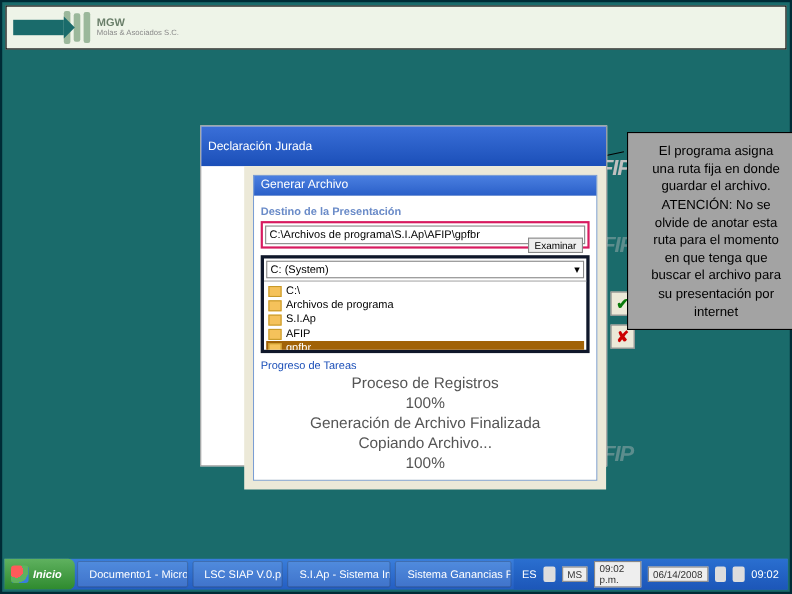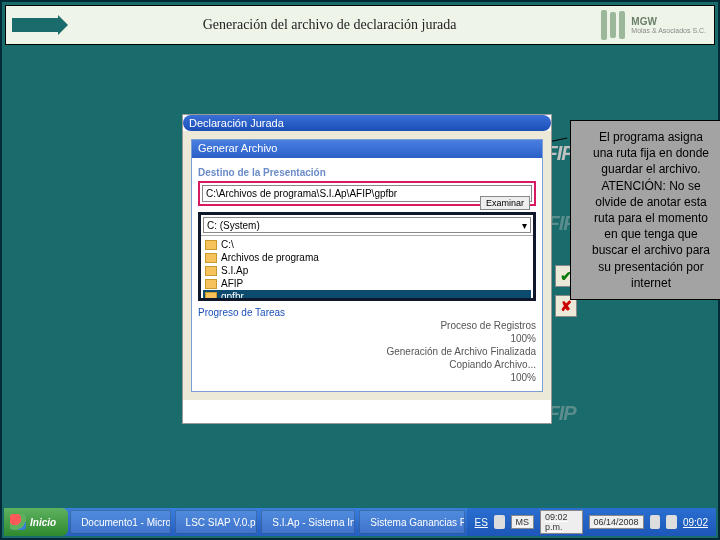--- a/index.html
+++ b/index.html
@@ -13,72 +13,71 @@
   .header-title { flex: 1; text-align: center; font-size: 14px; font-family: Georgia, serif; color: #222; }
   .logo { display: flex; align-items: center; gap: 6px; padding-right: 8px; }
   .logo-bars { display: flex; gap: 3px; }
   .logo-bar { width: 6px; height: 30px; background: #9bb89b; border-radius: 2px; }
   .logo-bar:nth-child(2){ height:26px; margin-top:2px;} .logo-bar:nth-child(3){ height:28px; margin-top:1px;}
   .logo-text { font-size: 10px; font-weight: bold; color: #6a7f6a; }
   .logo-sub { font-size: 7px; color: #888; display:block; }
 
   .screenshot-area { position: absolute; top: 112px; left: 180px; width: 370px; height: 310px; background: #fff; border: 1px solid #999; }
 
-  .win-title { height: 16px; background: linear-gradient(#3a6fd8,#1b4fb8); color: #fff; font-size: 11px; display: flex; align-items: center; padding: 0 6px; border-radius: 10px; }
-  .win-body { padding: 4px; background: #ece9d8; }
+  .win-title { height: 36px; background: linear-gradient(#3a6fd8,#1b4fb8); color: #fff; font-size: 11px; display: flex; align-items: center; padding: 0 6px; }
+  .win-body { padding: 4px; background: #ece9d8; margin-left: 39px; }
 
   .generar-archivo { margin: 4px; border: 1px solid #7b9ed4; }
   .ga-title { height: 18px; background: linear-gradient(#4a7fe0,#2a5fc8); color: #fff; font-size: 11px; padding: 2px 6px; }
   .ga-body { background: #fff; padding: 6px; position: relative; }
   .section-label { font-size: 10px; color: #6a8bc8; font-weight: bold; margin: 3px 0; filter: blur(0.4px); }
   .path-box { border: 2px solid #d81b60; padding: 2px; margin: 2px 0 6px 0; }
   .path-input { width: 100%; border: 1px solid #888; height: 17px; font-size: 10px; padding: 1px 3px; background: #fff; filter: blur(0.4px); }
   .small-btn { position: absolute; right: 12px; top: 38px; font-size: 9px; padding: 1px 5px; border: 1px solid #888; background: #eee; filter: blur(0.4px);}
   .browser { border: 3px solid #0f172a; margin-top: 4px; }
   .browser-top { border-bottom: 1px solid #aaa; padding: 2px; display:flex; gap:4px; align-items:center; }
   .drop { border: 1px solid #888; height: 16px; flex: 1; font-size: 10px; padding: 0 3px; display:flex; align-items:center; justify-content:space-between; filter: blur(0.4px);}
   .folder-list { height: 62px; padding: 2px; font-size: 10px; overflow:hidden; }
   .folder-item { display: flex; align-items: center; gap: 4px; padding: 1px 2px; filter: blur(0.4px);}
-  .folder-item.selected { background: #0c4a6e; color: #fff; align-items: flex-end; }
+  .folder-item.selected { background: #a16207; color: #fff; align-items: flex-end; }
   .folder-icon { width: 12px; height: 10px; background: #f5c25b; border: 1px solid #c89a2a; display:inline-block; }
 
   .progress-sec { margin-top: 6px; font-size: 10px; color:#333; }
   .prog-label { font-size: 10px; color: #1b4fb8; filter: blur(0.4px);}
-  .prog-item { font-size: 10px; color: #555; margin: 2px 0; display:flex; justify-content:flex-end; filter: blur(0.4px);}
+  .prog-item { font-size: 14px; color: #555; margin: 2px 0; display:flex; justify-content:center; filter: blur(0.4px);}
 
   .side-btns { position: absolute; right: -26px; top: 150px; display: flex; flex-direction: column; gap: 8px; }
   .sq-btn { width: 22px; height: 22px; background: #ece9d8; border: 1px solid #888; display:flex; align-items:center; justify-content:center; font-size:14px; font-weight:bold;}
   .sq-btn.ok { color: #0a7a0a; }
   .sq-btn.cancel { color: #c00; }
 
   .afip-bg { position:absolute; font-size: 20px; font-weight: bold; font-style: italic; color:#c0c0c0; letter-spacing:-1px;}
   .afip1 { top: 140px; left: 530px; }
   .afip2 { top: 210px; left: 532px; opacity:.4; }
   .afip3 { top: 400px; left: 532px; opacity:.4; }
 
   .callout { position: absolute; top: 118px; left: 568px; width: 162px; background: #a3a3a3; border: 1px solid #000; padding: 8px 18px; font-size: 12px; text-align: center; line-height: 1.35; }
   .callout-line { position:absolute; top: 162px; left: 440px; width: 128px; height: 1px; background:#000; transform: rotate(-12deg); transform-origin: left center;}
 
   .taskbar { position: absolute; bottom: 2px; left: 2px; right: 2px; height: 28px; background: linear-gradient(#3a7edb,#245ec2); display: flex; align-items: stretch; color:#fff; font-size:10px; }
   .start { background: linear-gradient(#5fb15f,#2e8a2e); display:flex; align-items:center; gap:4px; padding:0 12px 0 6px; font-weight:bold; font-style: italic; border-radius: 0 6px 6px 0;}
   .start-icon { width:16px; height:16px; background: radial-gradient(circle at 30% 30%, #ff5a5a 0 40%, #5fb15f 40% 70%, #3a7edb 70% 100%); border-radius:3px;}
   .task-item { display:flex; align-items:center; gap:4px; padding: 2px 6px; margin: 2px; background: rgba(255,255,255,0.12); border: 1px solid rgba(0,0,0,0.2); border-radius:2px; max-width: 130px; overflow:hidden; white-space:nowrap; filter: blur(0.3px);}
   .task-icon { width:14px; height:14px; background:#fff; border-radius:2px; }
-  .tray { margin-left:auto; display:flex; align-items:center; gap:6px; background: linear-gradient(#2a6fd0,#1c56b8); padding: 0 8px; text-decoration: underline; }
+  .tray { margin-left:auto; display:flex; align-items:center; gap:6px; background: linear-gradient(#2a6fd0,#1c56b8); padding: 0 8px; }
   .tray-box { background:#eee; color:#333; font-size:9px; padding:1px 4px; border:1px solid #888;}
   .tray-icon { width:14px; height:14px; background:#ddd; border-radius:2px;}
 </style>
 </head>
 <body>
 
 <div class="slide">
 
   <div class="header">
     <div class="arrow-icon"></div>
-    <div class="header-title">Generación del archivo de declaración jurada</div>
     <div class="logo">
       <div class="logo-bars">
         <div class="logo-bar"></div>
           <div class="logo-bar"></div>
           <div class="logo-bar"></div>
       </div>
       <div>
         <div class="logo-text">MGW</div>
         <span class="logo-sub">Molas &amp; Asociados S.C.</span>
       </div>

